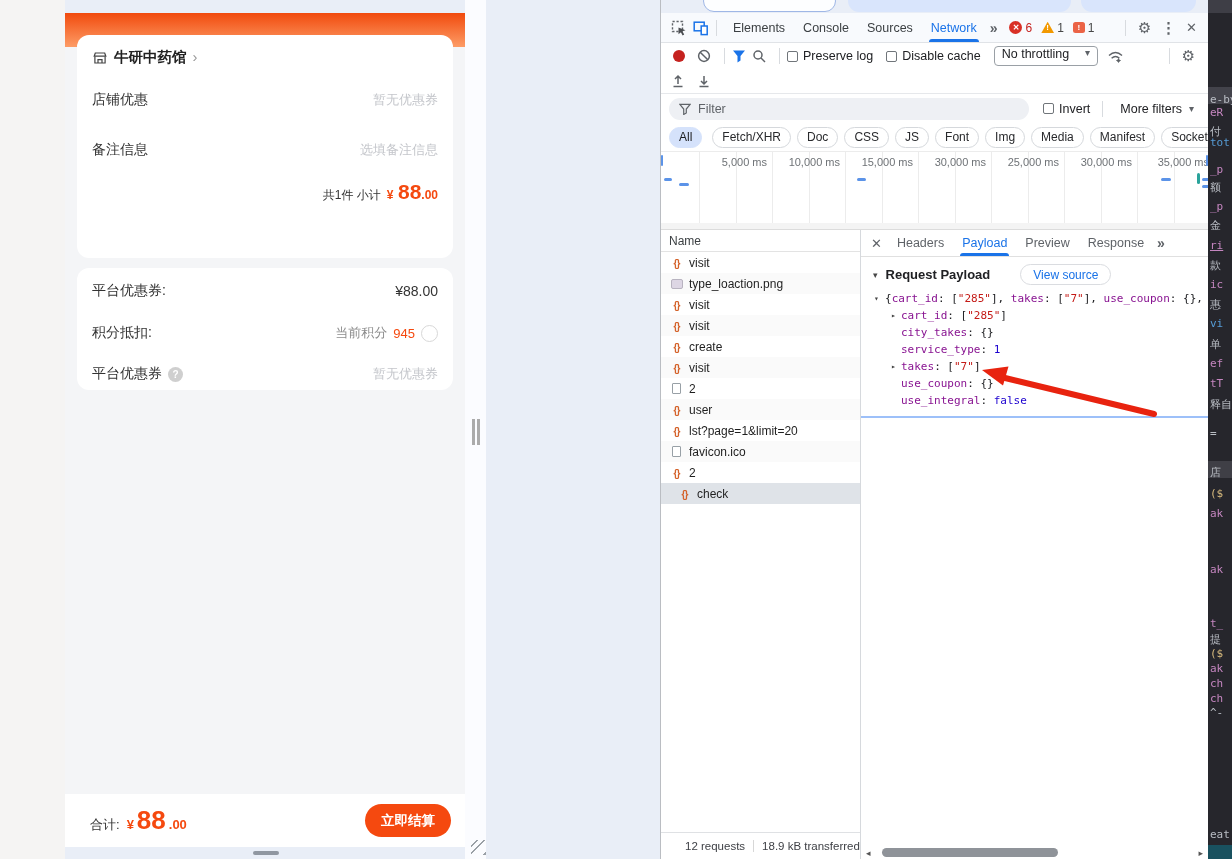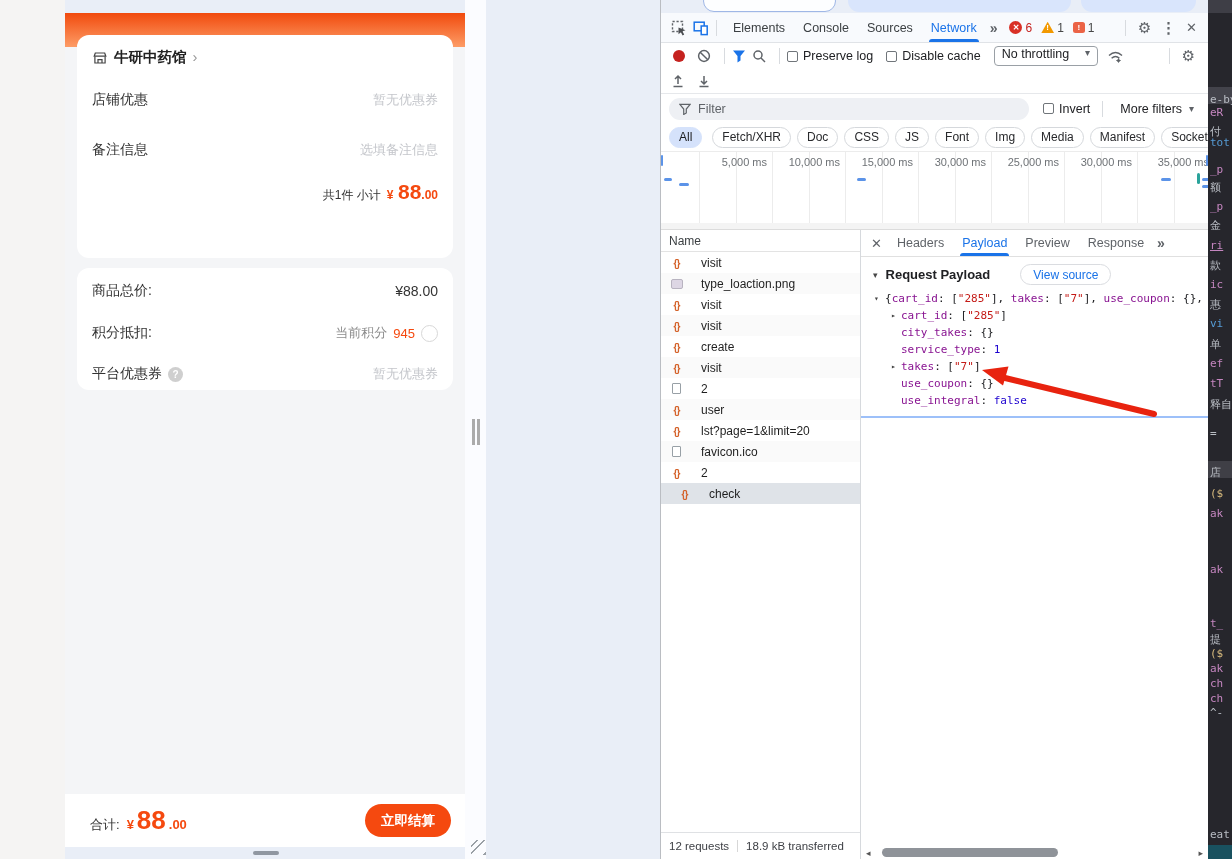--- a/index.html
+++ b/index.html
@@ -135,30 +135,30 @@
   .tl-label { position:absolute; top:4px; font-size:11px; color:#6e7276; transform:translateX(-100%); padding-right:5px; white-space:nowrap;text-align:right; }
   .tl-mark { position:absolute; border-radius:1.5px; }
   .tl-mark.b { background:#5b93e8; }
   .tl-mark.t { background:#2aa39b; }
   .tl-bottom { position:absolute; left:0; right:0; bottom:0; height:6px; background:#f4f4f4; }
 
   .dt-body { display:flex; height:629px; }
   .dt-names { position:relative; width:200px; border-right:1px solid #d6d9dd; background:#fff; }
   .names-header { height:22px; display:flex; align-items:center; padding-left:8px; font-size:12px;
                   color:#3c4043; border-bottom:1px solid #e3e3e3; }
-  .req-row { height:21px; display:flex; align-items:center; gap:17px; padding-left:8px; font-size:12px;
+  .req-row { height:21px; display:flex; align-items:center; gap:5px; padding-left:8px; font-size:12px;
              color:#1f1f1f; white-space:nowrap; overflow:hidden; }
   .req-row:nth-child(even) { background:#fafafa; }
   .req-row.selected { background:#dfe3e8;padding-left:16px; }
   .req-ic { width:15px; flex:0 0 auto; display:inline-flex; align-items:center; justify-content:center; }
   .icon-braces::before { content:"{}"; color:#d4622a; font-weight:bold; font-size:10px; letter-spacing:-1px; }
   .icon-image { width:12px; height:10px; border-radius:2px; background:#ddd6e4; border:1px solid #b8b3c0; }
   .icon-doc { width:9px; height:11px; border:1.2px solid #98a0a6; border-radius:1px; background:#fff; }
   .dt-summary { position:absolute; left:0; right:0; bottom:0; height:27px; border-top:1px solid #dfe1e4;
-                background:#fff; display:flex; align-items:center; gap:8px; padding-left:8px;
+                background:#fff; display:flex; align-items:center; gap:8px; padding-left:24px;
                 font-size:11.5px; color:#3f4146; white-space:nowrap; overflow:hidden; }
   .sum-div { width:1px; height:12px; background:#d7d7d7; flex:0 0 auto; }
 
   .dt-details { position:relative; flex:1; min-width:0; }
   .dd-tabs { height:27px; display:flex; align-items:center; border-bottom:1px solid #e0e0e0; padding-left:10px; }
   .dd-close { color:#5f6368; font-size:13px; margin-right:6px; }
   .dd-tab { height:100%; display:flex; align-items:center; padding:0 9px; position:relative; color:#5f6368; font-size:12.5px; }
   .dd-tab.active { color:#1a73e8; }
   .dd-tab.active::after { content:""; position:absolute; left:7px; right:7px; bottom:0; height:3px;
                           background:#1a73e8; border-radius:3px 3px 0 0; }
@@ -222,21 +222,21 @@
         <span class="kv-muted">选填备注信息</span>
       </div>
       <div class="subtotal">
         <span class="pre">共1件 小计</span><span class="o cur">¥</span>
         <span class="o int">88</span><span class="o dec">.00</span>
       </div>
     </div>
 
     <div class="card card2">
       <div class="kv-row c2-row1">
-        <span class="kv-label">商品总价:</span>
+        <span class="kv-label">平台优惠券:</span>
         <span class="kv-value">¥88.00</span>
       </div>
       <div class="kv-row c2-row2">
         <span class="kv-label">积分抵扣:</span>
         <span class="points-right">
           <span class="points-hint">当前积分</span>
           <span class="points-num">945</span>
           <span class="radio-circle"></span>
         </span>
       </div>

